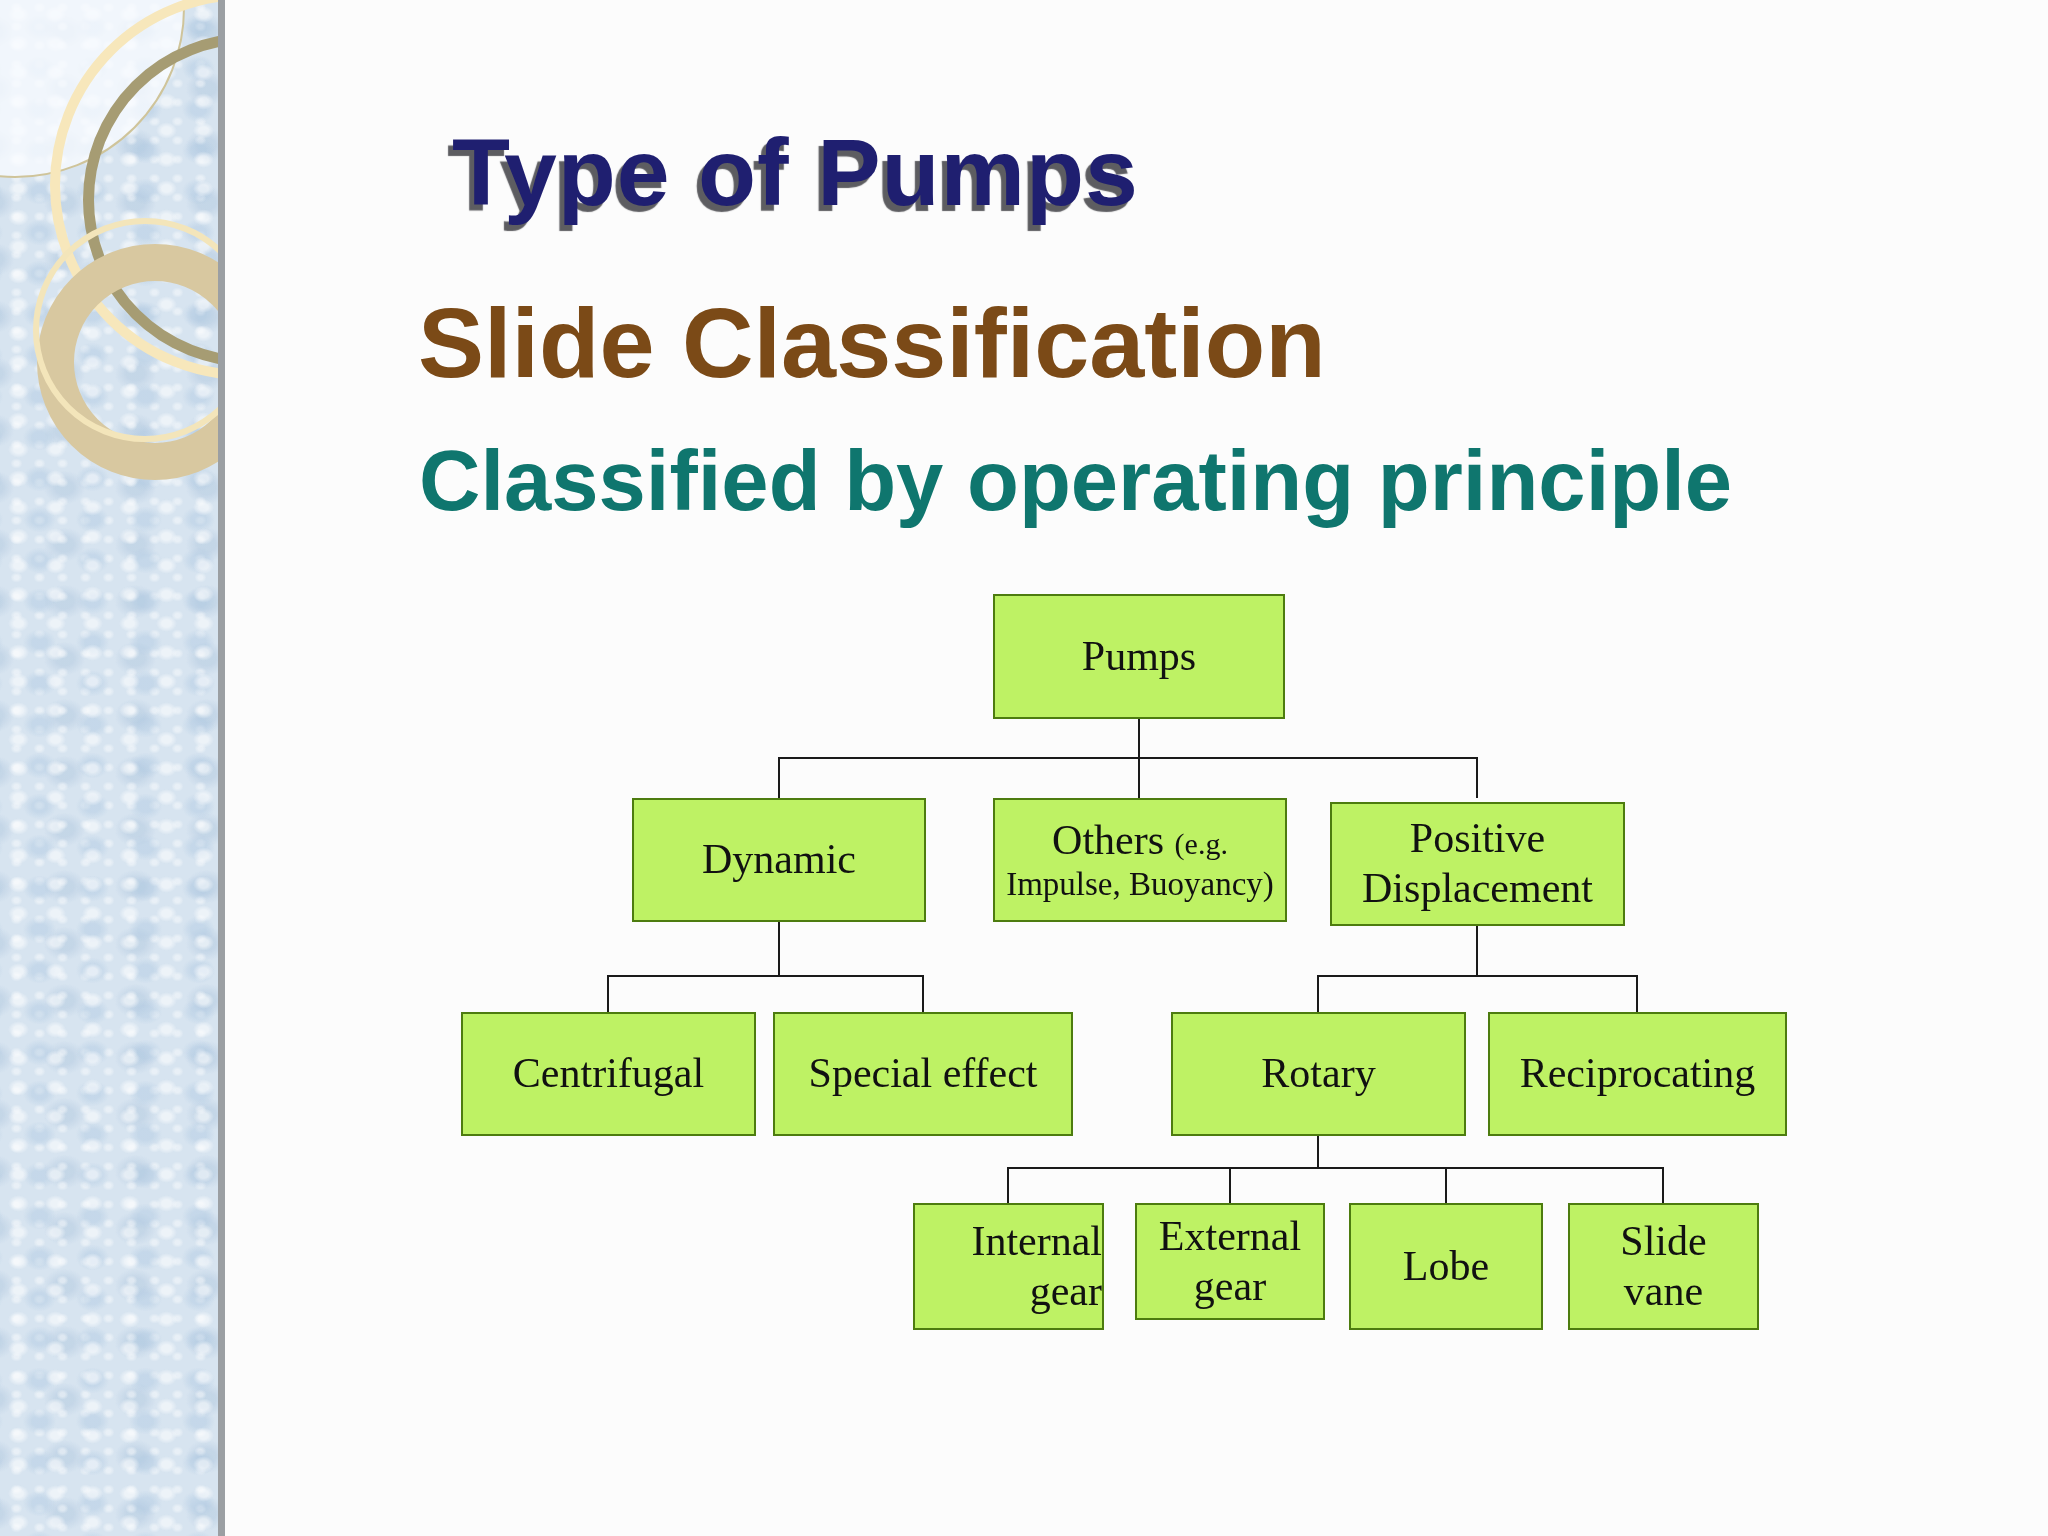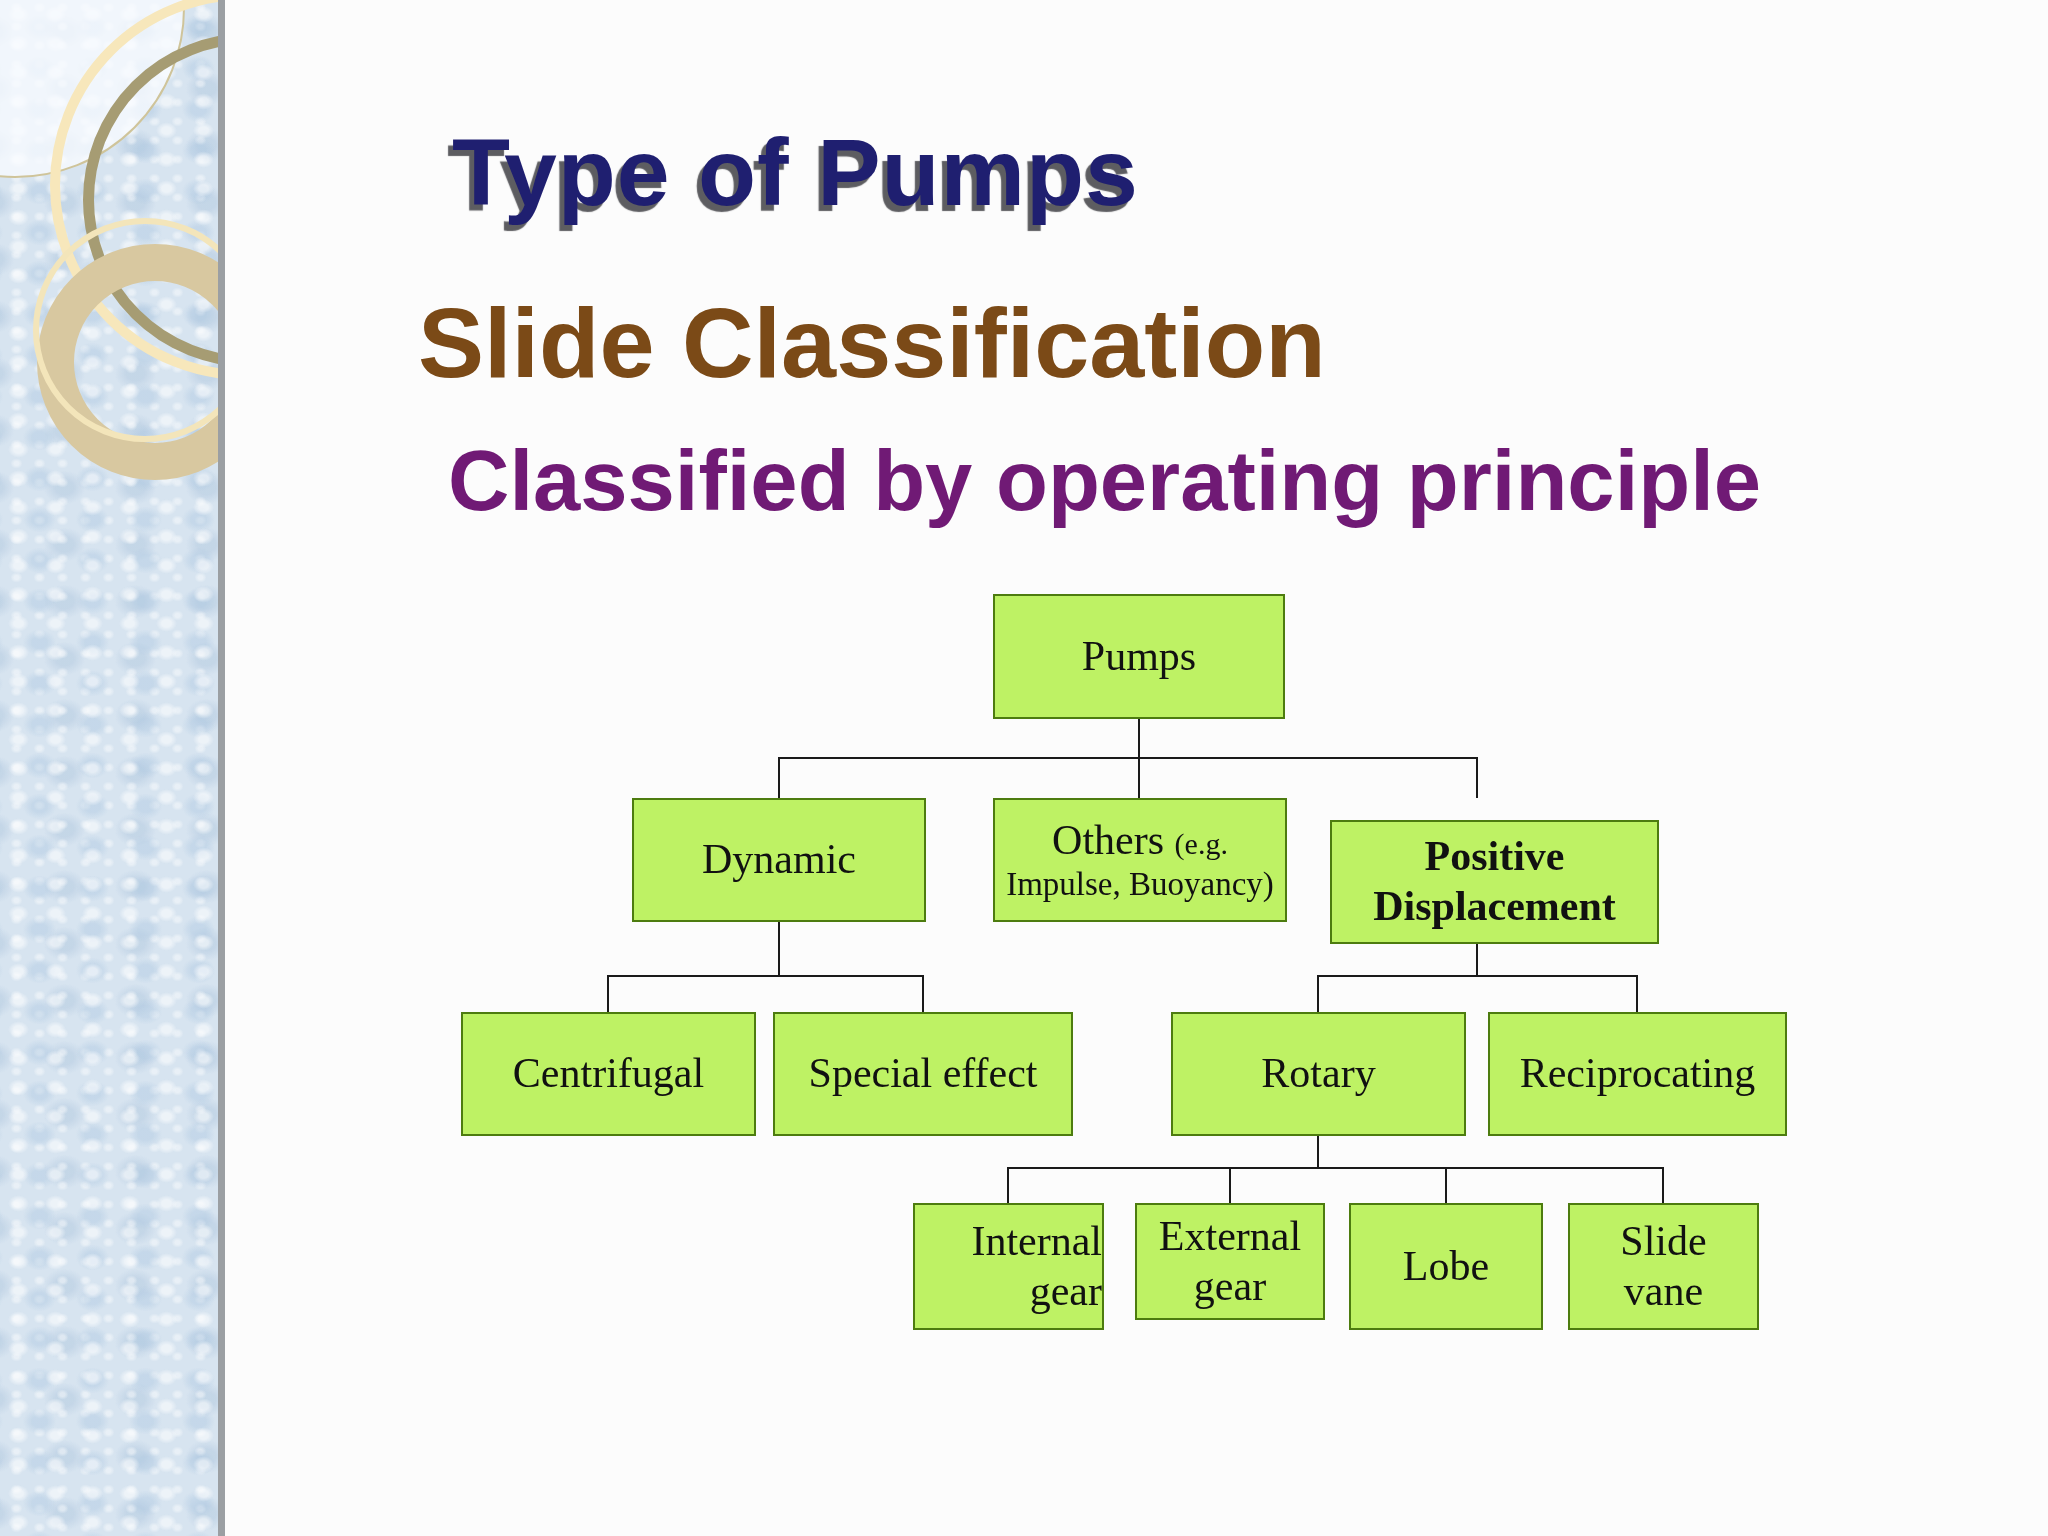--- a/index.html
+++ b/index.html
@@ -47,22 +47,22 @@
     position:absolute;left:440px;top:106px;margin:12px;
     font-size:95px;font-weight:700;color:#1f1f70;
     text-shadow:-5px 6px 1px rgba(40,40,46,.75);
     white-space:nowrap;letter-spacing:1px;
   }
   .h-sub{
     position:absolute;left:418px;top:286px;margin:0;
     font-size:99px;font-weight:700;color:#7b4a17;white-space:nowrap;
   }
   .h-sub2{
-    position:absolute;left:448px;top:432px;margin:0;
-    font-size:85px;font-weight:700;color:#701a75;white-space:nowrap;
+    position:absolute;left:419px;top:432px;margin:0;
+    font-size:85px;font-weight:700;color:#0f766e;white-space:nowrap;
   }
   
   .diagram{position:absolute;left:0;top:0;width:100%;height:100%;}
   .node{
     position:absolute;background:#bef264;border:2px solid #4d7c0f;
     box-sizing:border-box;display:flex;flex-direction:column;
     justify-content:center;align-items:center;
     font-family:"Liberation Serif",serif;color:#111111;
   }
   .node-line{line-height:1.18;text-align:center;white-space:nowrap;}
@@ -113,21 +113,21 @@
       <div class="node" style="left: 993px; top: 594px; width: 292px; height: 125px;">
         <div class="node-line"><span class="lg">Pumps</span></div>
       </div>
       <div class="node" style="left: 632px; top: 798px; width: 294px; height: 124px;">
         <div class="node-line"><span class="lg">Dynamic</span></div>
       </div>
       <div class="node" style="left: 993px; top: 798px; width: 294px; height: 124px;">
         <div class="node-line"><span class="lg">Others </span><span class="sm">(e.g.</span></div>
         <div class="node-line"><span class="md">Impulse, Buoyancy)</span></div>
       </div>
-      <div class="node" style="left: 1330px; top: 820px; width: 329px; height: 124px; font-weight: bold;">
+      <div class="node" style="left: 1330px; top: 802px; width: 295px; height: 124px;">
         <div class="node-line"><span class="lg">Positive</span></div>
         <div class="node-line"><span class="lg">Displacement</span></div>
       </div>
       <div class="node" style="left: 461px; top: 1012px; width: 295px; height: 124px;">
         <div class="node-line"><span class="lg">Centrifugal</span></div>
       </div>
       <div class="node" style="left: 773px; top: 1012px; width: 300px; height: 124px;">
         <div class="node-line"><span class="lg">Special effect</span></div>
       </div>
       <div class="node" style="left: 1171px; top: 1012px; width: 295px; height: 124px;">

